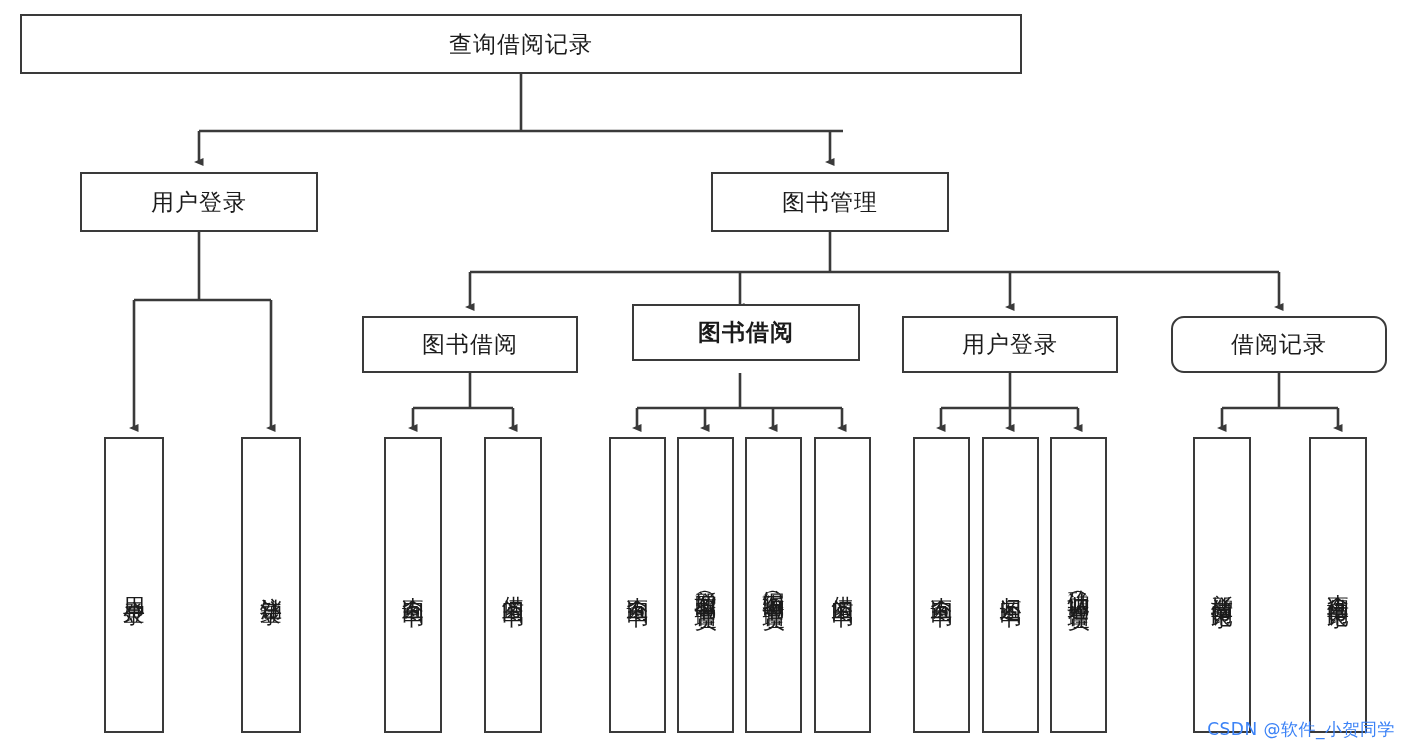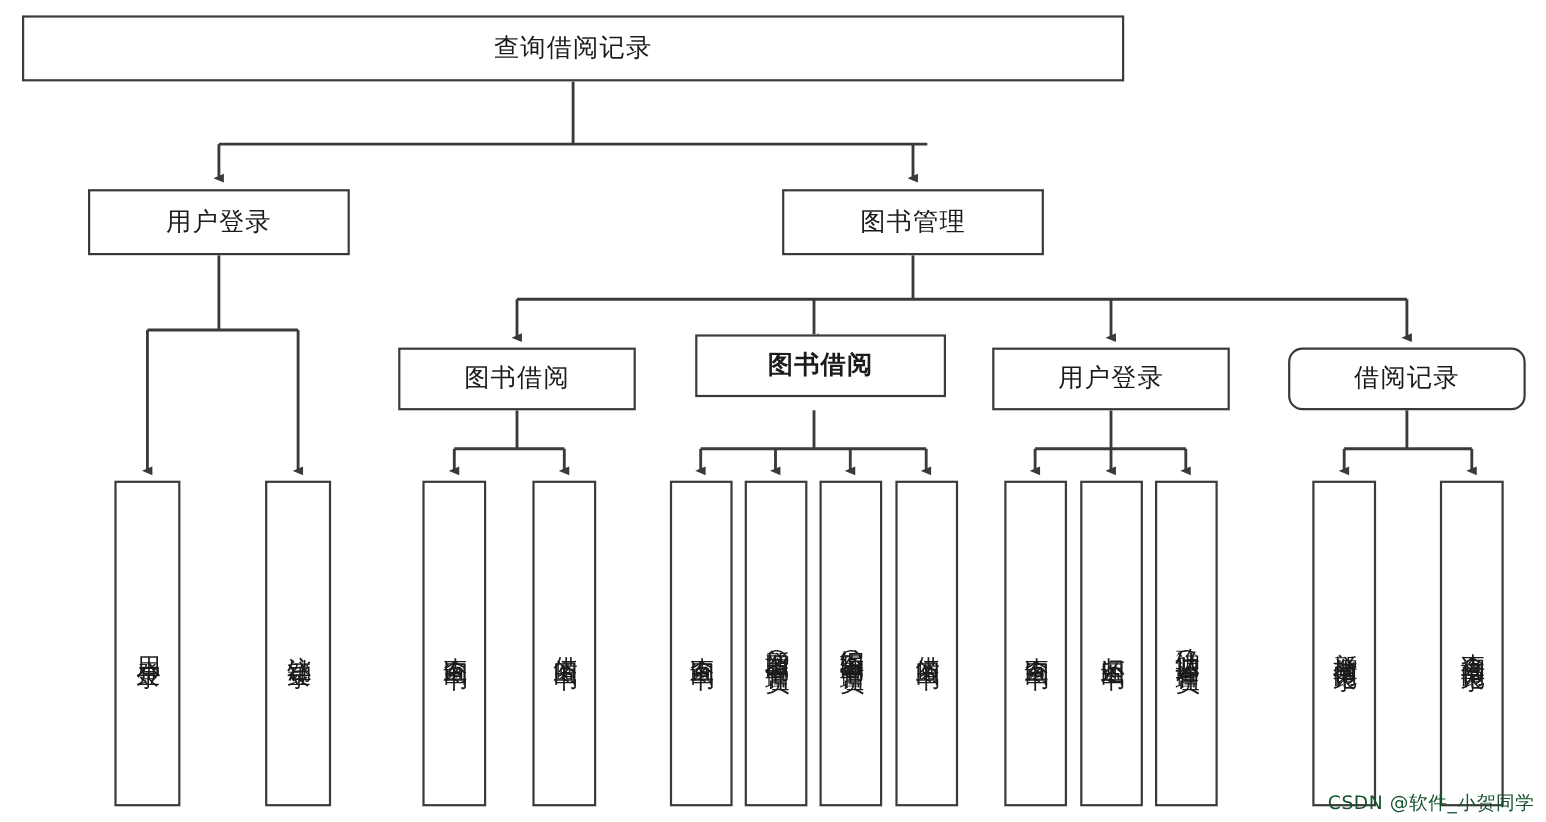--- a/index.html
+++ b/index.html
@@ -53,21 +53,21 @@
     font-size: 22px;
     letter-spacing: 3px;
     line-height: 1.1;
     max-height: 100%;
   }
   #watermark {
     position: absolute;
     right: 10px;
     bottom: 6px;
     font-size: 17px;
-    color: #14532d;
+    color: #3b82f6;
     letter-spacing: 0.5px;
     z-index: 6;
     white-space: nowrap;
   }
 </style>
 </head>
 <body>
 
 <div id="diagram-root">
 

